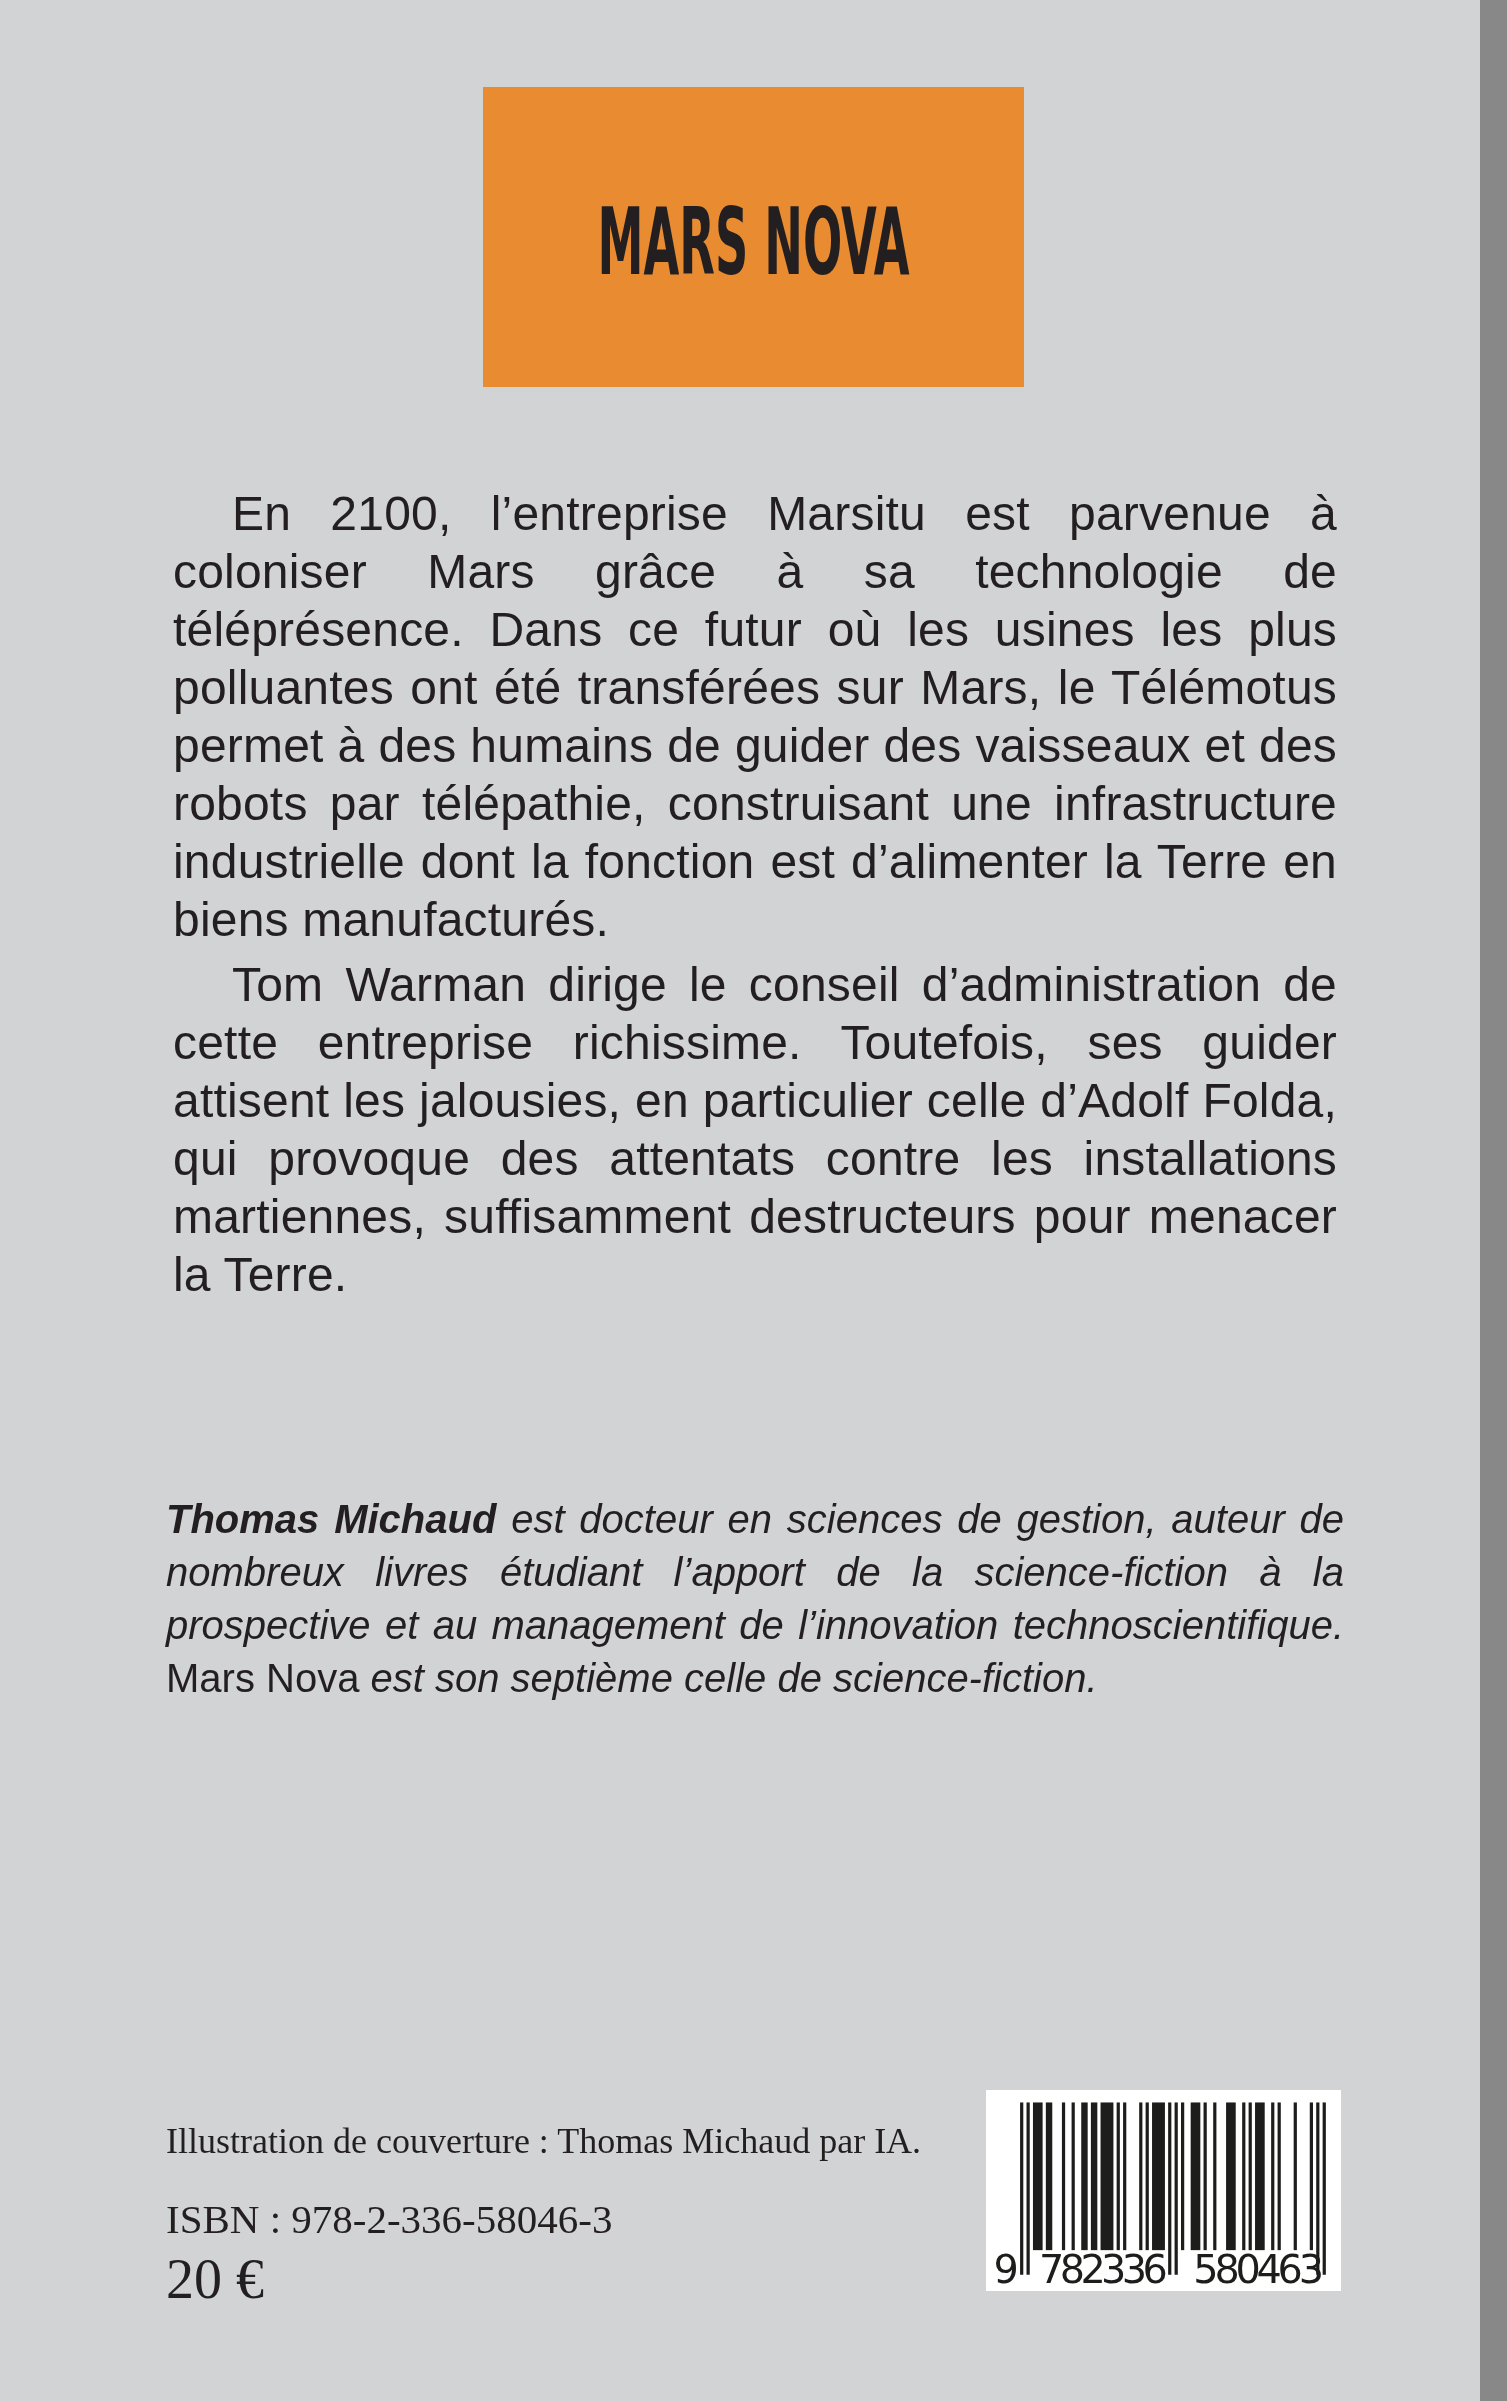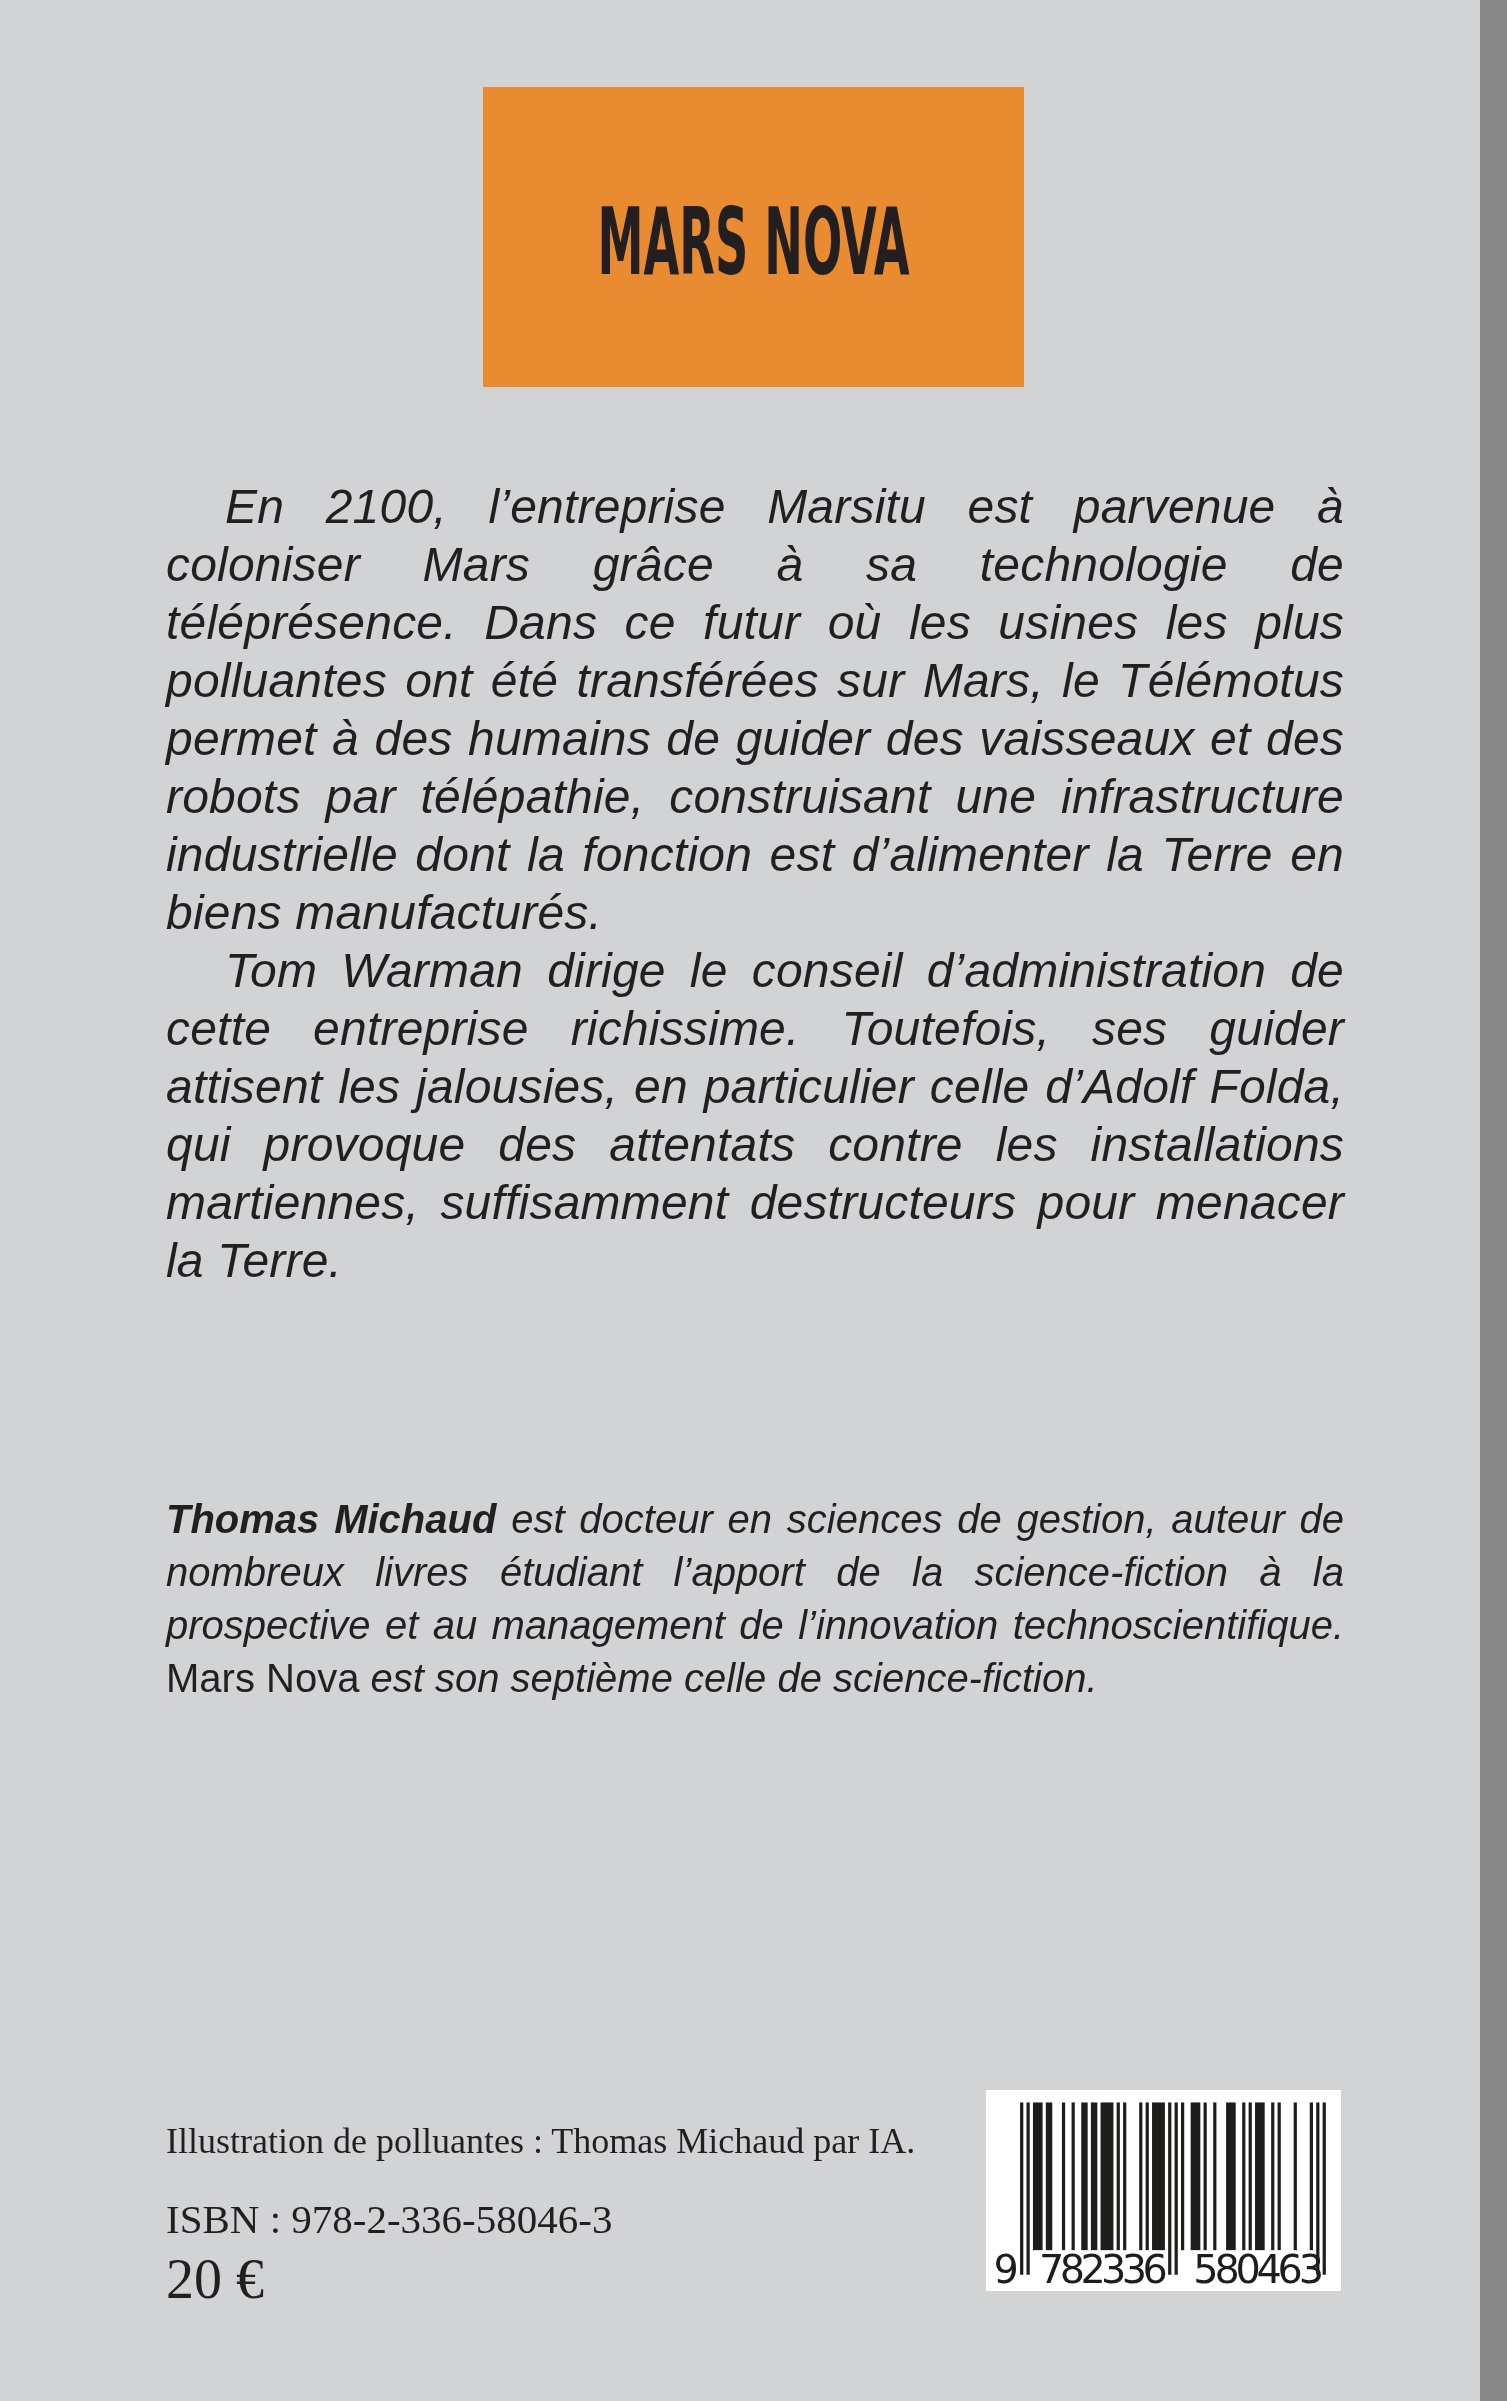--- a/index.html
+++ b/index.html
@@ -36,21 +36,21 @@
   .synopsis {
     position: absolute;
     left: 166px;
     top: 478px;
     width: 1178px;
     font-size: 48px;
     line-height: 58px;
     text-align: justify;
     letter-spacing: 0.2px;
   }
-  .synopsis p { margin: 0; text-indent: 59px; font-style: italic; }
+  .synopsis p { margin: 7px; text-indent: 59px; }
   .bio {
     position: absolute;
     left: 166px;
     top: 1493px;
     width: 1178px;
     font-size: 40px;
     line-height: 53px;
     font-style: italic;
     text-align: justify;
   }
@@ -95,21 +95,21 @@
 
   <div class="synopsis">
     <p>En 2100, l’entreprise Marsitu est parvenue à coloniser Mars grâce à sa technologie de téléprésence. Dans ce futur où les usines les plus polluantes ont été transférées sur Mars, le Télémotus permet à des humains de guider des vaisseaux et des robots par télépathie, construisant une infrastructure industrielle dont la fonction est d’alimenter la Terre en biens manufacturés.</p>
     <p>Tom Warman dirige le conseil d’administration de cette entreprise richissime. Toutefois, ses guider attisent les jalousies, en particulier celle d’Adolf Folda, qui provoque des attentats contre les installations martiennes, suffisamment destructeurs pour menacer la Terre.</p>
   </div>
 
   <div class="bio">
     <p><strong class="bio-name">Thomas Michaud</strong> <span>est docteur en sciences de gestion, auteur de nombreux livres étudiant l’apport de la science-fiction à la prospective et au management de l’innovation technoscientifique.</span> <span class="roman">Mars Nova</span> <span>est son septième celle de science-fiction.</span></p>
   </div>
 
-  <div class="credit illustration">Illustration de polluantes : Thomas Michaud par IA.</div>
+  <div class="credit illustration">Illustration de couverture : Thomas Michaud par IA.</div>
 
   <div class="credit isbn">ISBN : 978-2-336-58046-3</div>
 
   <div class="credit price">20 €</div>
 
   <div class="barcode-box">
     <svg viewBox="0 0 375 212">
       <g id="barcode-bars">
           <rect x="36.0" y="13" width="3.4" height="182" fill="#1d1d1b"></rect>
           <rect x="42.8" y="13" width="3.4" height="182" fill="#1d1d1b"></rect>

